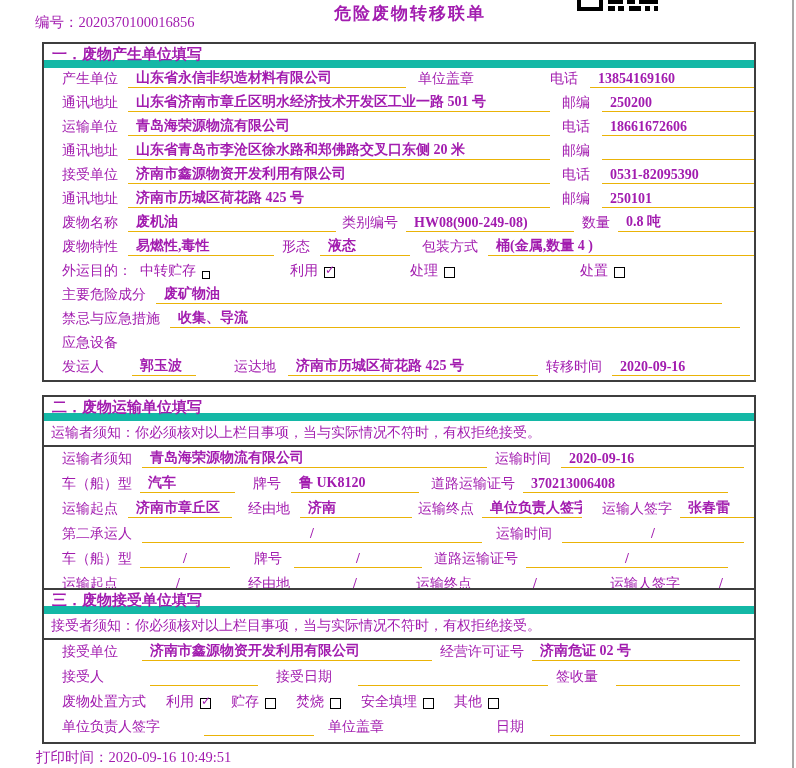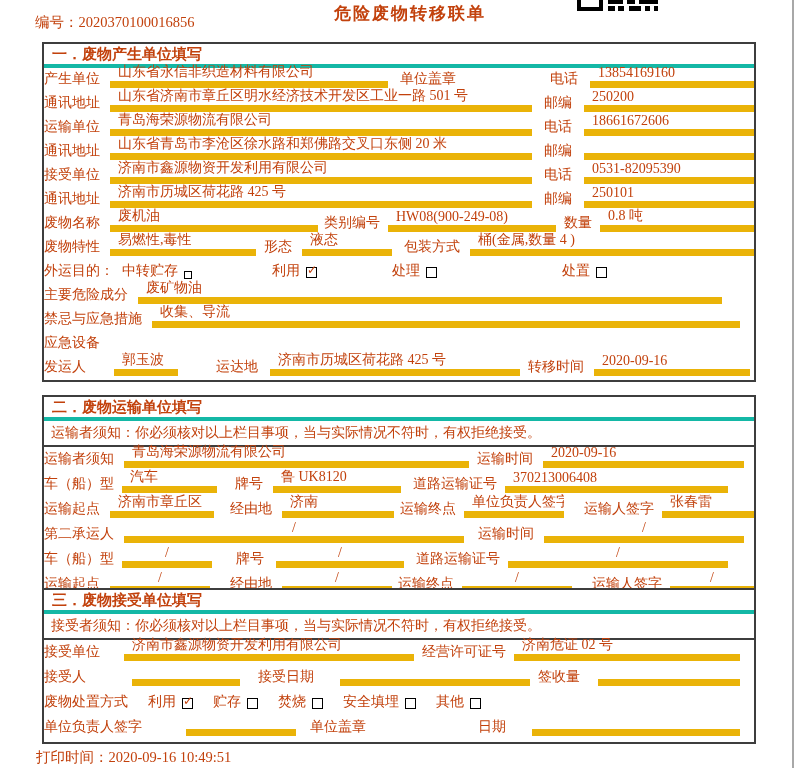--- a/index.html
+++ b/index.html
@@ -1,34 +1,34 @@
 <!DOCTYPE html>
 <html><head>
 <meta charset="utf-8">
 <style>
   * { margin:0; padding:0; box-sizing:border-box; }
   html,body { background:#ffffff; }
   .page {
     position:relative; width:796px; height:768px; background:#fff;
-    font-family:"Liberation Serif","DejaVu Serif",serif; color:#c2410c;
+    font-family:"Liberation Serif","DejaVu Serif",serif; color:#a21caf;
     font-size:14px; overflow:hidden;
   }
   .serial { position:absolute; left:35px; top:13px; font-size:14.5px; white-space:nowrap; }
   .doc-title { position:absolute; left:334px; top:2px; font-size:17px; font-weight:bold; letter-spacing:2px; white-space:nowrap; }
   .qr { position:absolute; left:577px; top:0; }
   .edge-line { position:absolute; left:792px; top:0; width:2px; height:768px; background:#a8a8a8; }
 
   .sec { position:absolute; left:42px; width:714px; border:2px solid #3d3d3d; background:#fff; }
-  .sec-title { height:24px; line-height:21px; padding-left:8px; font-weight:bold; font-size:15px; border-bottom:4px solid #14b8a6; }
+  .sec-title { height:24px; line-height:21px; padding-left:8px; font-weight:bold; font-size:15px; border-bottom:8px solid #14b8a6; }
   .notice { height:26px; line-height:23px; padding-left:7px; border-bottom:2px solid #3d3d3d; white-space:nowrap; }
-  .row { display:flex; align-items:flex-end; padding:0 0 4px 0; }
+  .row { display:flex; align-items:flex-end; padding:0 0 4px 18px; }
   .s1 .row { height:24px; }
   .s2 .row, .s3 .row { height:25px; }
   .lb { flex:none; white-space:nowrap; }
-  .u { border-bottom:7px solid #eab308; white-space:nowrap; padding:0 4px 0 8px; flex:none; overflow:hidden; }
+  .u { border-bottom:1px solid #eab308; white-space:nowrap; padding:0 4px 0 8px; flex:none; overflow:hidden;font-weight:bold; }
   .fill { flex:1 1 auto; }
   .ctr { text-align:center; padding:0; }
   .cb { display:inline-block; flex:none; width:11px; height:11px; border:1px solid #000;
         font-size:12px; line-height:9px; text-align:center; margin-bottom:2px; overflow:visible; }
   .cb.sm { width:8px; height:8px; margin-bottom:1px; }
   .mark { display:block; margin-top:-2px; }
   .footer { position:absolute; left:36px; top:748px; font-size:14.5px; white-space:nowrap; }
 
   .w64{width:64px}.w90{width:90px}.w95{width:95px}.w100{width:100px}.w104{width:104px}
   .w108{width:108px}.w110{width:110px}.w112{width:112px}.w128{width:128px}.w146{width:146px}

